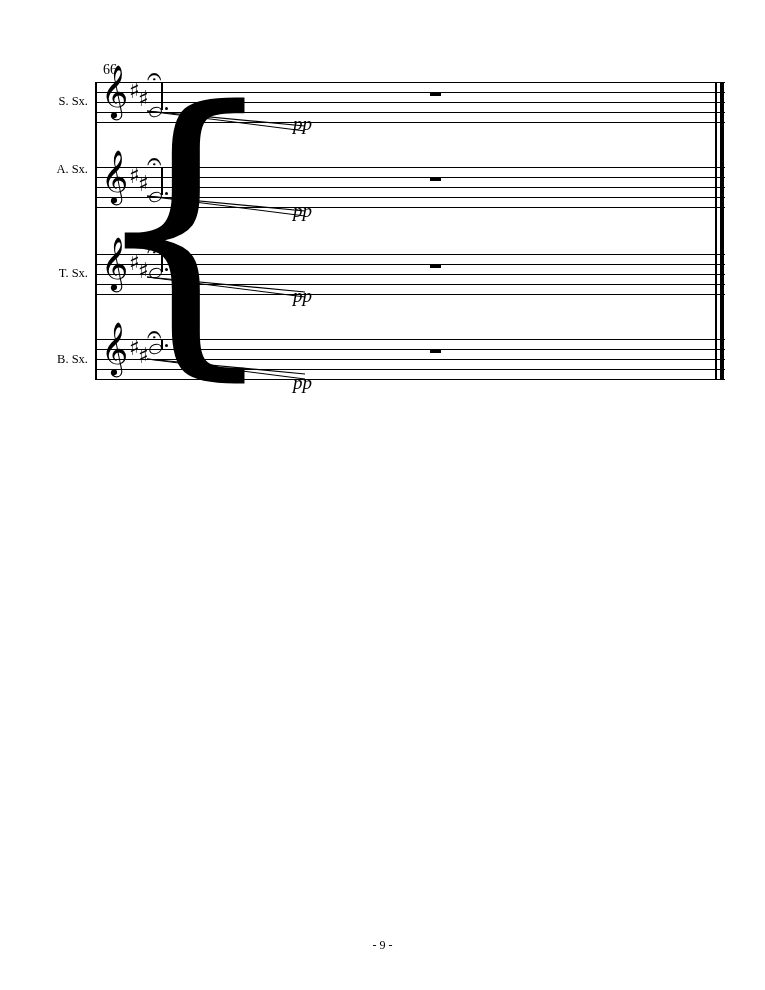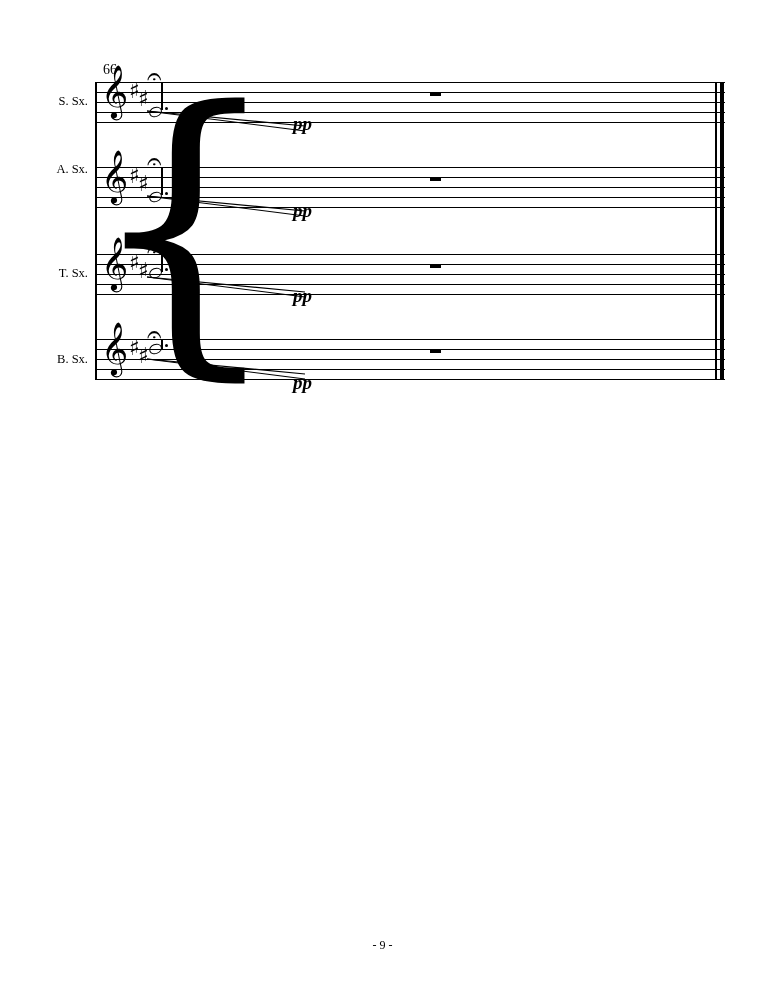--- a/index.html
+++ b/index.html
@@ -190,21 +190,21 @@
   .hairpin {
     position: absolute;
     overflow: visible;
   }
 
   
   .dynamic {
     position: absolute;
     font-family: "Liberation Serif", serif;
     font-style: italic;
-    font-weight: bold;
+    font-weight: normal;
     font-size: 19px;
     line-height: 19px;
     color: #000;
   }
 
   
   .page-number {
     position: absolute;
     left: 0;
     width: 765px;

